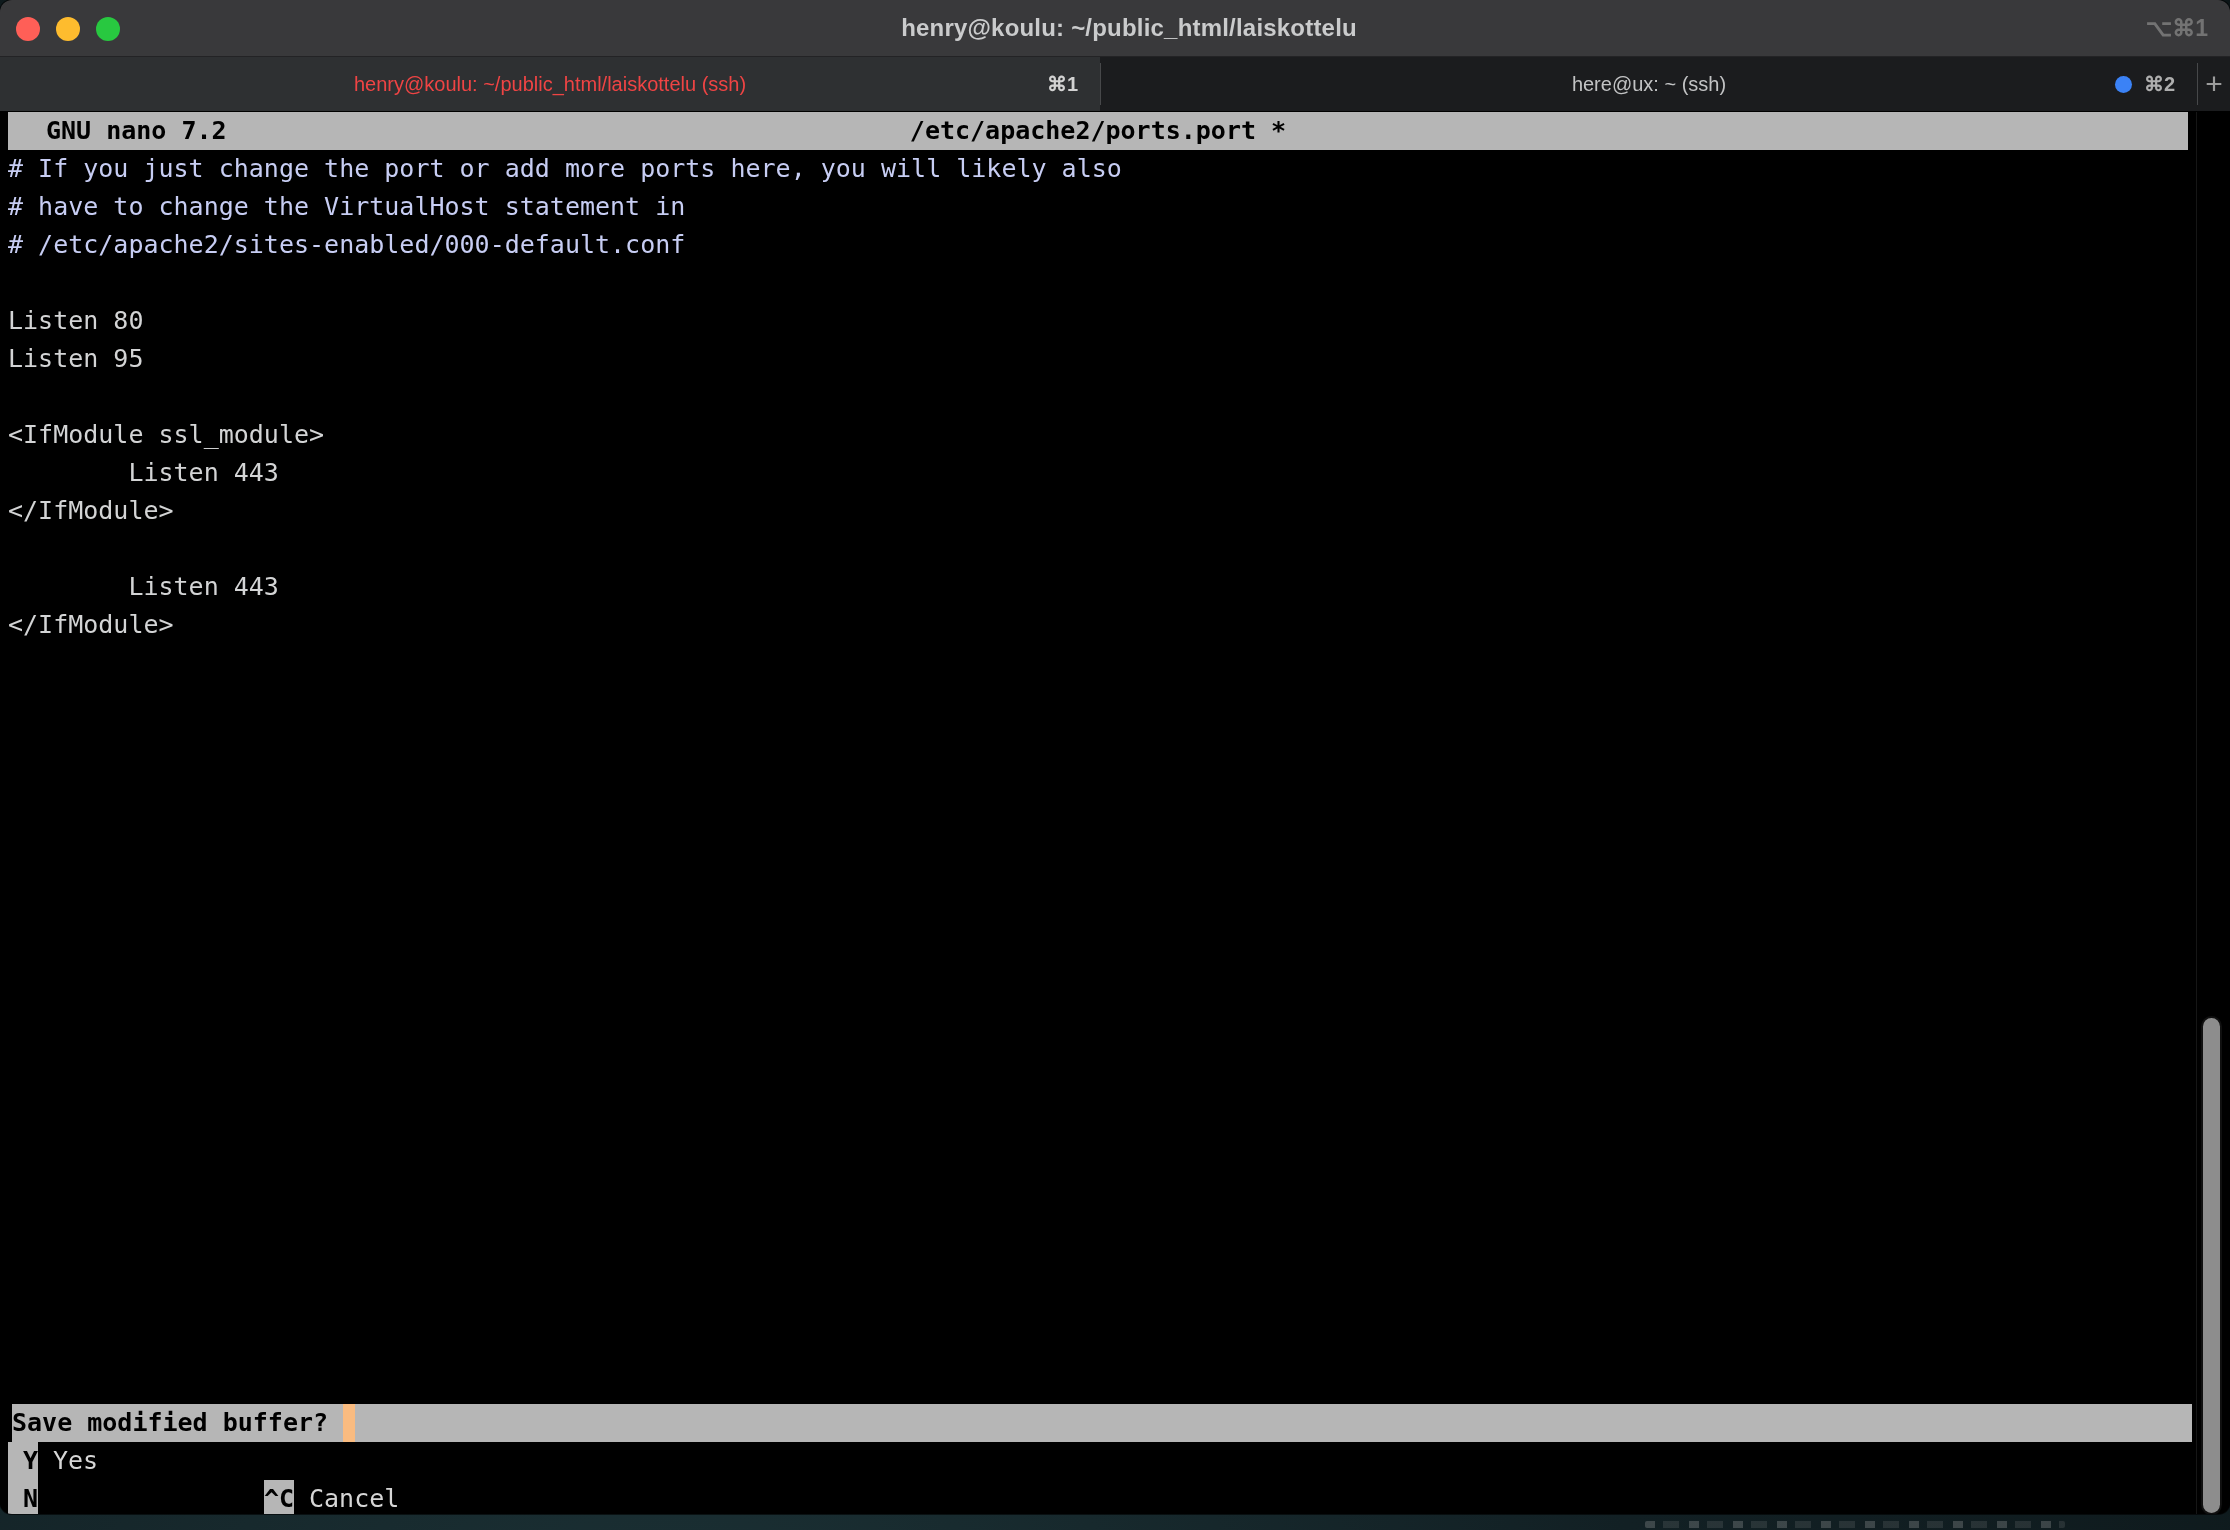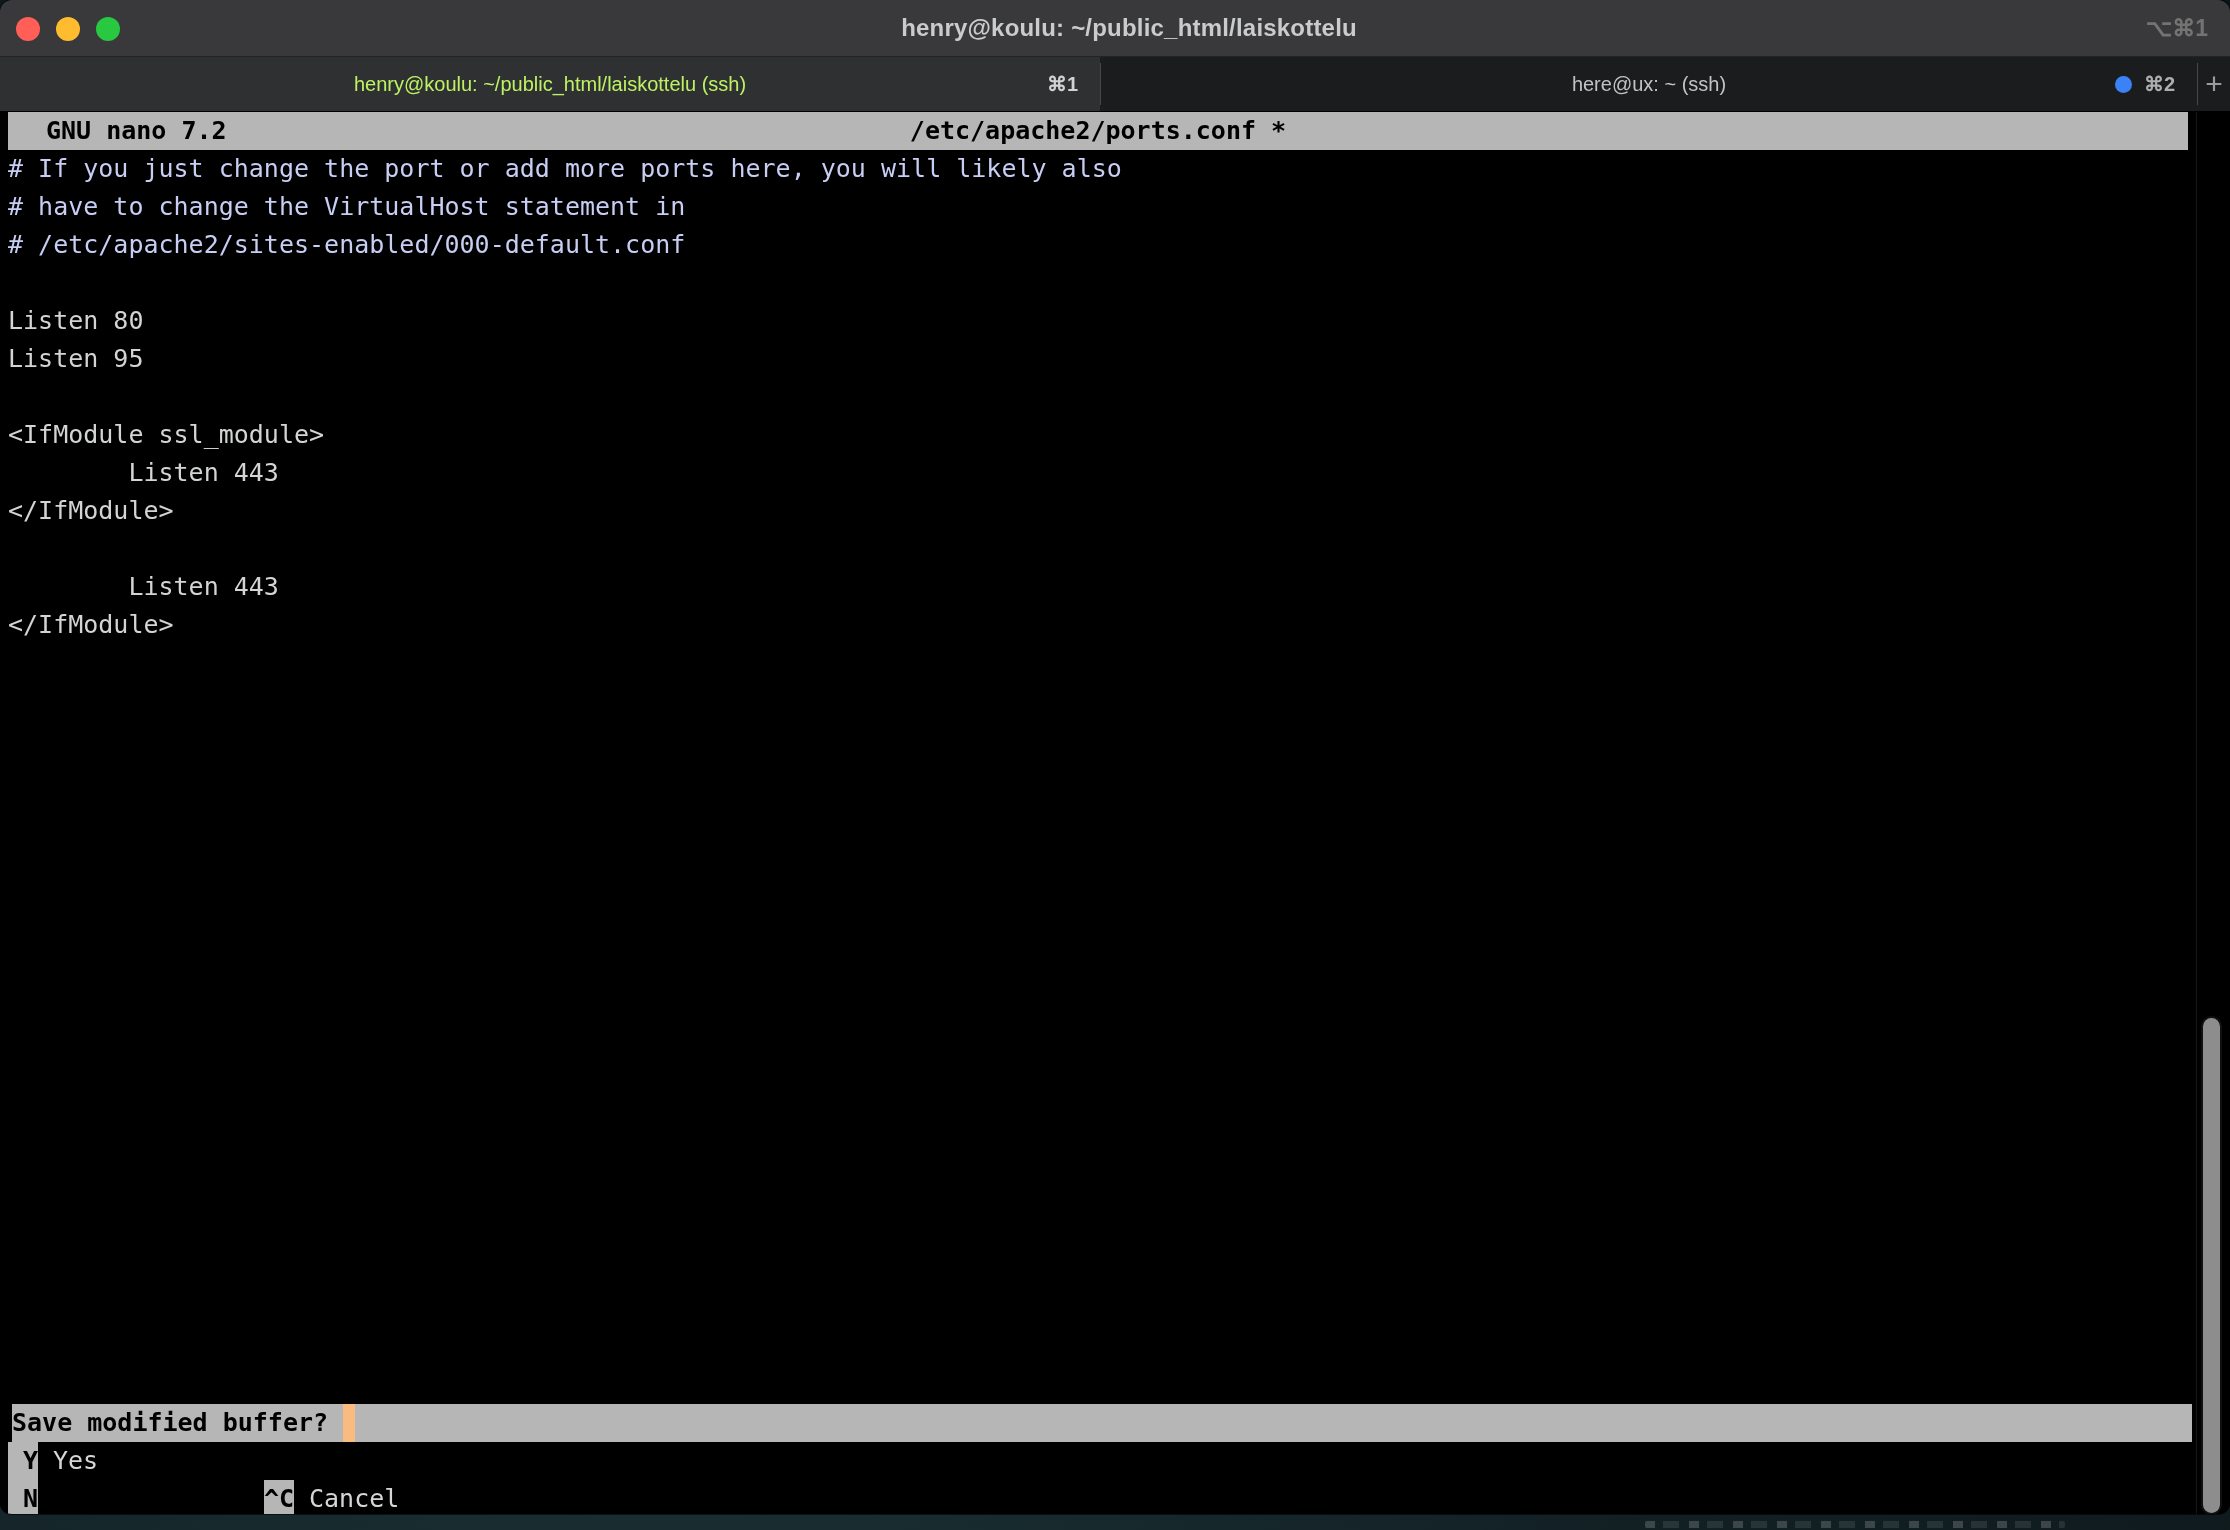--- a/index.html
+++ b/index.html
@@ -60,21 +60,21 @@
 
   
   .tabbar { position:relative; height:54px; background:#1b1c1e; }
   .tab {
     position:absolute; top:0; height:54px;
     display:flex; align-items:center; justify-content:center;
   }
   .tab-active { left:0; width:1100px; background:#2e3032; }
   .tab-inactive { left:1101px; width:1096px; background:#1b1c1e; }
   .tab-label { font-size:20px; }
-  .tab-active .tab-label { color:#bef264; }
+  .tab-active .tab-label { color:#ef4444; }
   .tab-inactive .tab-label { color:#c2c3c4; }
   .tab-shortcut {
     position:absolute; right:22px; top:0; height:54px;
     display:flex; align-items:center; gap:12px;
     font-size:20px; font-weight:bold;
   }
   .tab-active .tab-shortcut { color:#d2d2d2; }
   .tab-inactive .tab-shortcut { color:#aeaeae; }
   .activity-dot { width:17px; height:17px; border-radius:50%; background:var(--activity-dot); }
   .tab-divider { position:absolute; top:6px; width:1px; height:42px; background:#47484a; }
@@ -170,21 +170,21 @@
     </div>
     <div class="tab-divider divider-1"></div>
     <div class="tab-divider divider-2"></div>
     <div class="new-tab-button">+</div>
   </div>
 
   <div class="terminal">
 
     <div class="nano-titlebar">
       <span class="nano-app-title">GNU nano 7.2</span>
-      <span class="nano-file-title">/etc/apache2/ports.conf *</span>
+      <span class="nano-file-title">/etc/apache2/ports.port *</span>
     </div>
 
     <div class="editor-lines">
       <div class="line comment"># If you just change the port or add more ports here, you will likely also</div>
       <div class="line comment"># have to change the VirtualHost statement in</div>
       <div class="line comment"># /etc/apache2/sites-enabled/000-default.conf</div>
       <div class="line"></div>
       <div class="line">Listen 80</div>
       <div class="line">Listen 95</div>
       <div class="line"></div>

